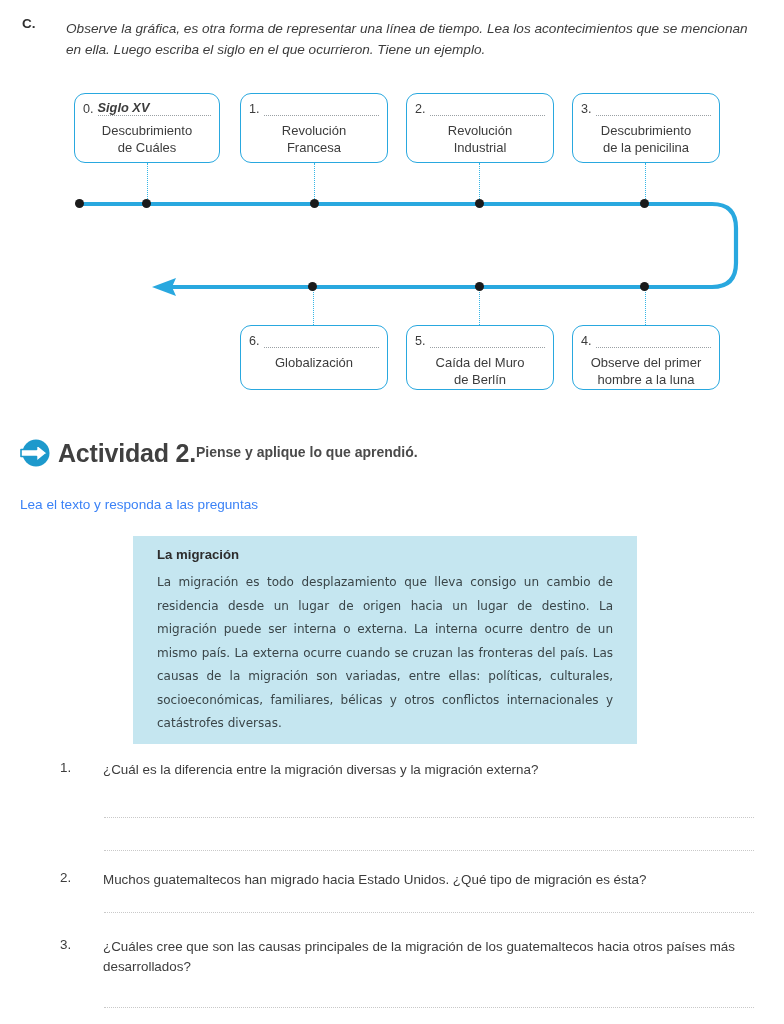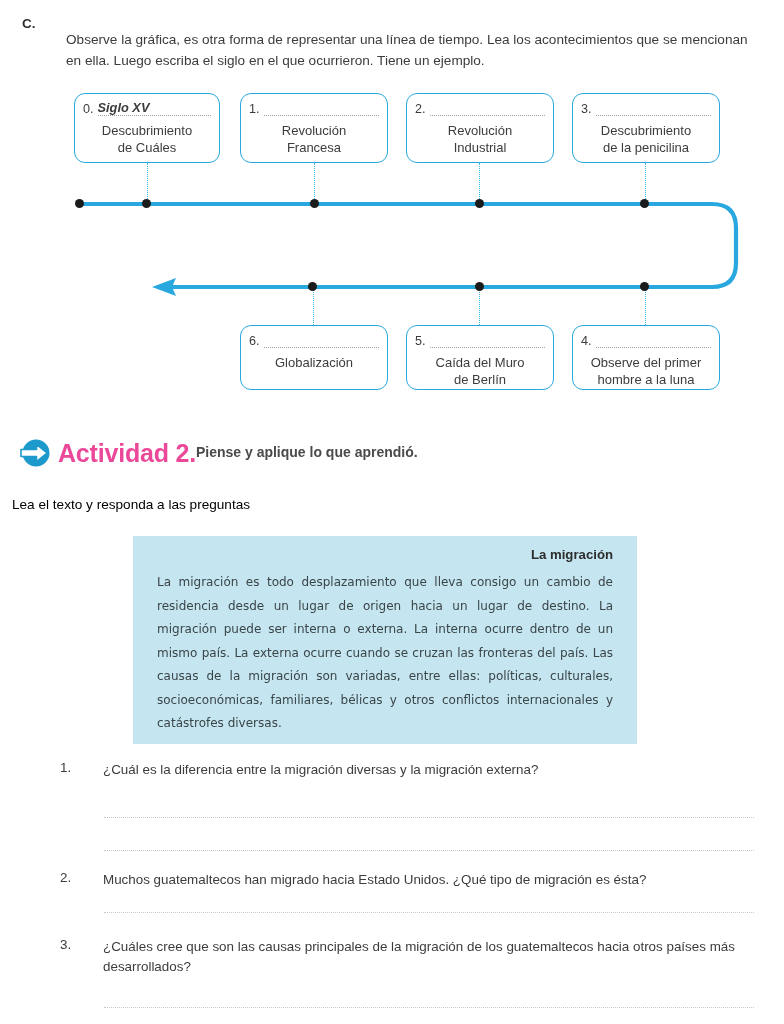--- a/index.html
+++ b/index.html
@@ -24,25 +24,26 @@
   }
   #section-c .c-letter {
     position: absolute;
     left: 22px; top: 2px;
     font-weight: bold;
     font-size: 13.5px;
     color: #2f2f2f;
   }
   #section-c .c-text {
     position: absolute;
-    left: 66px; top: 15px;
+    left: 66px; top: 4px;
     width: 700px;
     font-size: 13.6px;
     line-height: 21px;
     color: #3c3c3c;
+    font-style: italic;
   }
 
   
   #timeline {
     position: absolute;
     left: 0; top: 80px;
     width: 784px;
     height: 330px;
   }
 
@@ -114,50 +115,50 @@
     align-items: center;
   }
   #activity-heading .act-icon {
     width: 30px; height: 30px;
     margin-right: 8px;
     flex: 0 0 auto;
   }
   #activity-heading .act-title {
     font-size: 25px;
     font-weight: bold;
-    color: #ec4899;
+    color: #404040;
     letter-spacing: -0.2px;
   }
   #activity-heading .act-sub {
     font-size: 14px;
     font-weight: bold;
     color: #4a4a4a;
     margin-left: 0;
     padding-bottom: 2px;
   }
 
   #read-instruction {
     position: absolute;
-    left: 12px; top: 497px;
+    left: 20px; top: 497px;
     font-size: 13.6px;
-    color: #000000;
+    color: #3b82f6;
   }
 
   
   #reading-panel {
     position: absolute;
     left: 133px; top: 536px;
     width: 504px;
     height: 208px;
     background: #c5e6f0;
     box-sizing: border-box;
     padding: 11px 24px 10px 24px;
   }
   #reading-panel .rp-title {
-    text-align: right;
+    text-align: left;
     font-weight: bold;
     font-size: 13.2px;
     color: #2d2d2d;
     margin-bottom: 9px;
   }
   #reading-panel .rp-body {
     font-size: 12px;
     line-height: 23.5px;
     color: #3a4548;
     text-align: justify;

